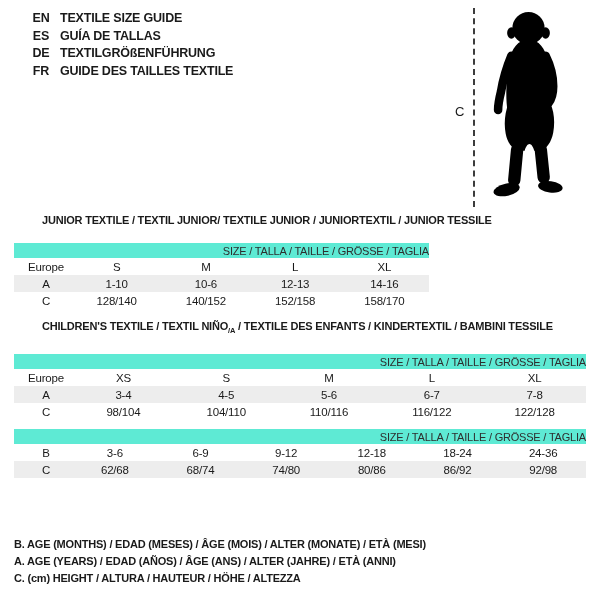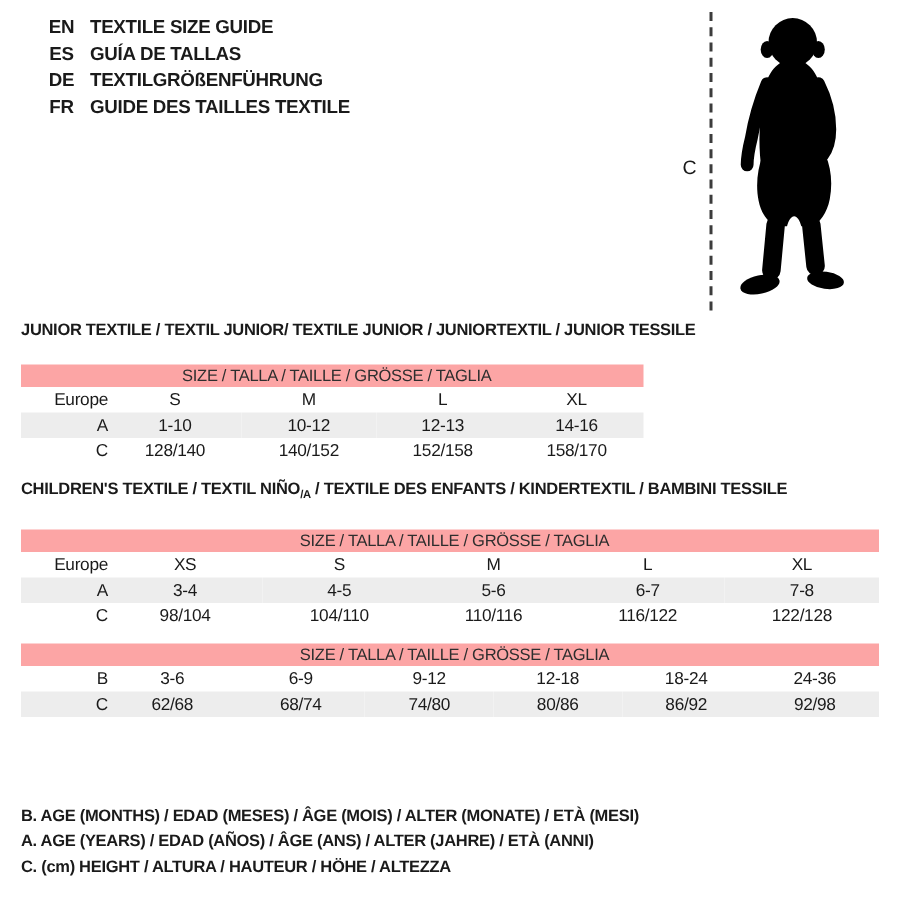--- a/index.html
+++ b/index.html
@@ -20,36 +20,36 @@
   
   .fig-line { position: absolute; left: 473px; top: 8px; height: 199px; width: 0; border-left: 2px dashed #3c3c3c; }
   .fig-c { position: absolute; left: 455px; top: 104px; font-size: 13px; font-weight: normal; }
   .fig-svg { position: absolute; left: 481px; top: 6px; }
 
   
   .section { position: absolute; left: 14px; }
   .s1 { top: 212px; width: 420px; }
   .s2 { top: 318px; width: 575px; }
   .s3 { top: 422px; width: 575px; }
-  .tbl-title { font-weight: bold; font-size: 11px; line-height: 16px; letter-spacing: -0.2px; white-space: nowrap; }
+  .tbl-title { font-weight: bold; font-size: 11px; line-height: 16px; letter-spacing: -0.2px; white-space: nowrap; margin-left: 28px; }
   .tbl-title sub { font-size: 7.5px; }
   .s1 table { margin-top: 15px; }
   .s2 table { margin-top: 15px; }
   .s3 table { margin-top: 7px; }
 
   table { border-collapse: collapse; table-layout: fixed; }
   .t1 { width: 415px; }
   .t2, .t3 { width: 572px; }
   td { font-size: 11.5px; height: 17px; padding: 0; text-align: center; vertical-align: middle; letter-spacing: -0.2px; }
   tr.bar td {
-    background: #fca5a5; color: #2e2e2e;
-    text-align: center; padding-left: 6px;
+    background: #5eead4; color: #2e2e2e;
+    text-align: right; padding-left: 6px;
     height: 15px; font-size: 11px;
   }
-  td.lbl { text-align: right; padding-left: 6px; }
+  td.lbl { text-align: center; padding-left: 6px; }
   tr.shade td { background: #ededed; }
   col.c-label { width: 58px; }
 
   
   .notes { position: absolute; left: 14px; top: 536px; font-weight: bold; font-size: 11px; line-height: 17px; letter-spacing: -0.2px; }
 </style>
 </head>
 <body>
 
 <div class="page">
@@ -108,21 +108,21 @@
         <tr>
           <td class="lbl">Europe</td>
           <td>S</td>
           <td>M</td>
           <td>L</td>
           <td>XL</td>
         </tr>
         <tr class="shade">
           <td class="lbl">A</td>
           <td>1-10</td>
-          <td>10-12</td>
+          <td>10-6</td>
           <td>12-13</td>
           <td>14-16</td>
         </tr>
         <tr>
           <td class="lbl">C</td>
           <td>128/140</td>
           <td>140/152</td>
           <td>152/158</td>
           <td>158/170</td>
         </tr>

